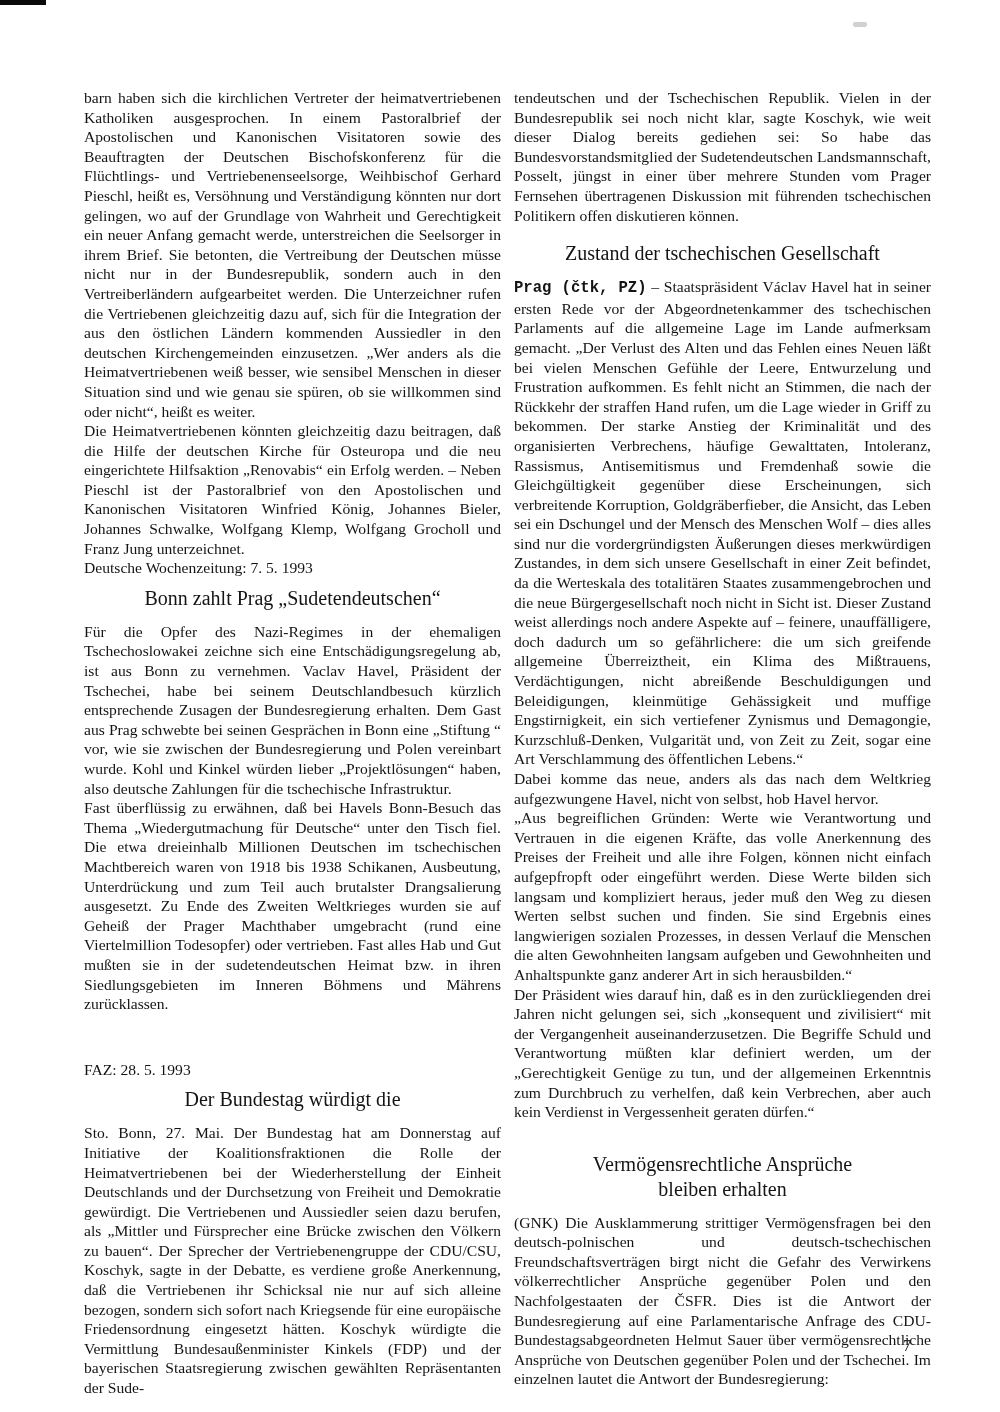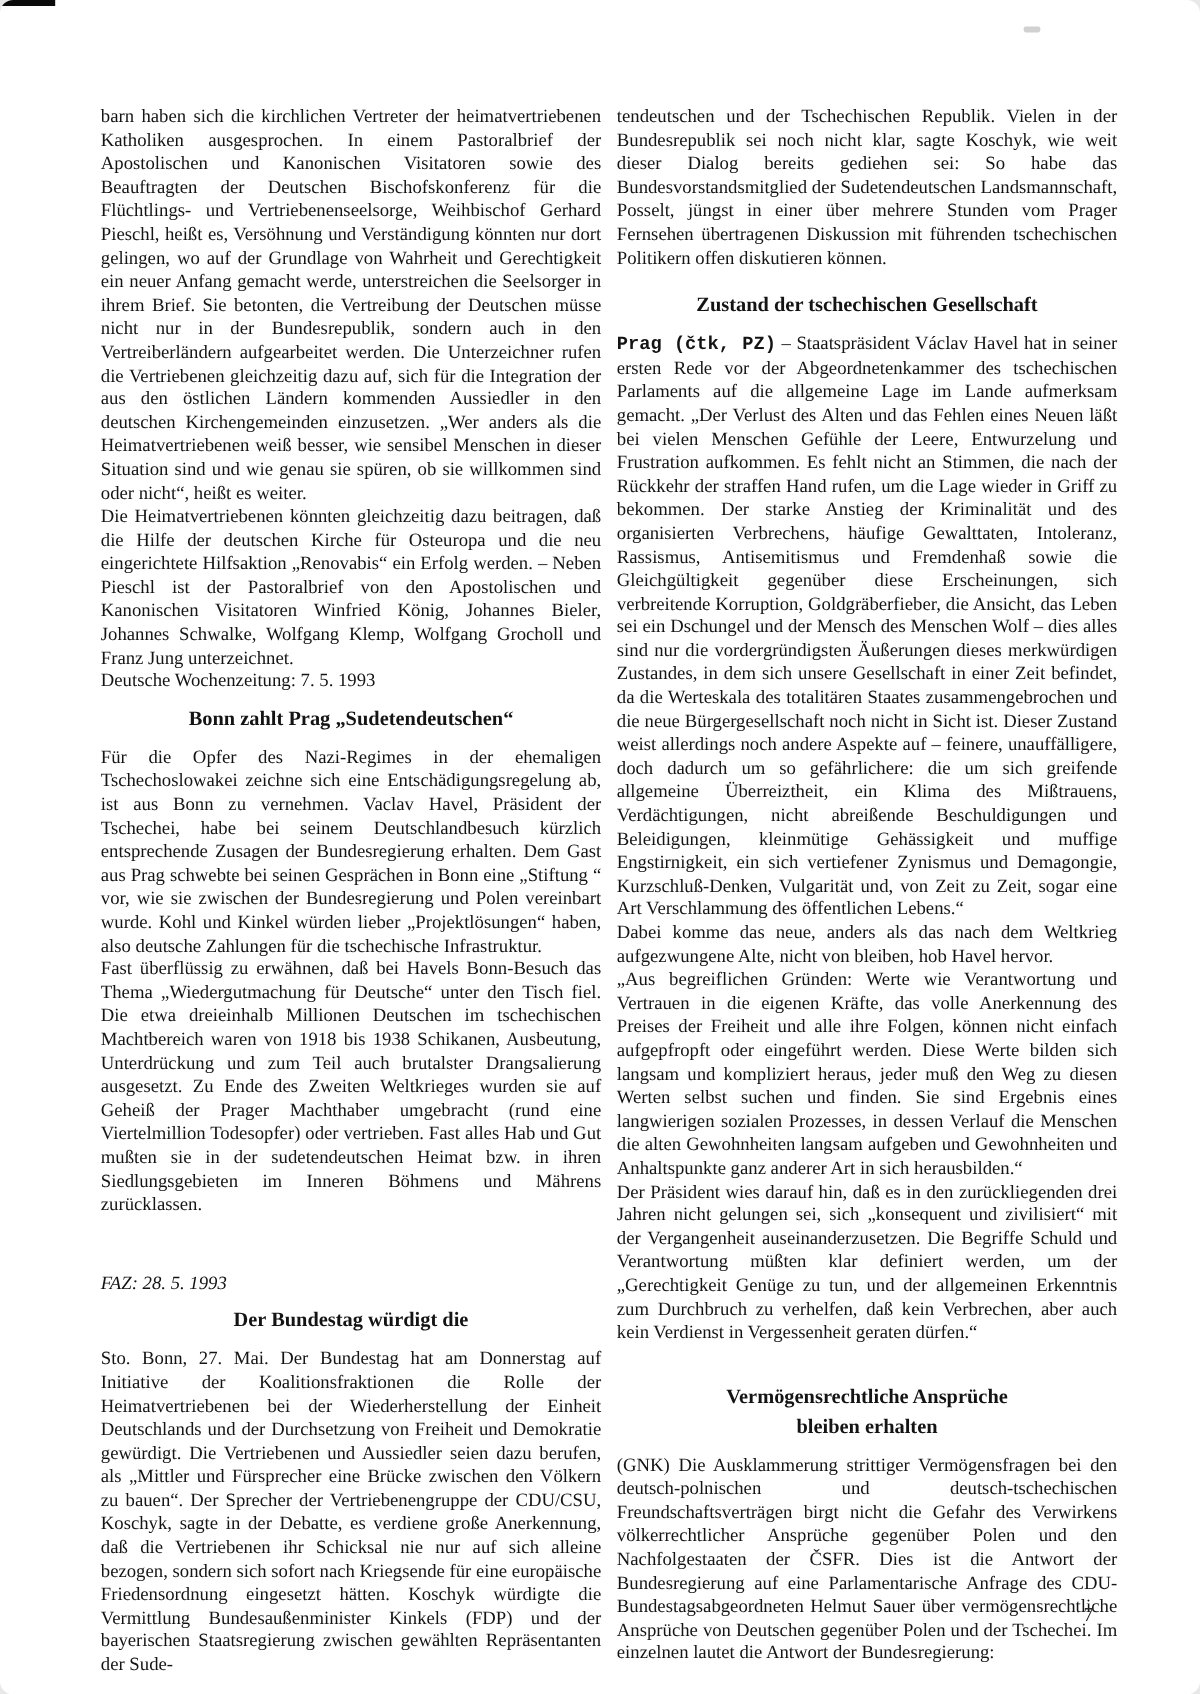--- a/index.html
+++ b/index.html
@@ -5,21 +5,20 @@
   html, body { margin: 0; padding: 0; background: #e8e8e8; }
   .page {
     position: relative;
     width: 1000px;
     height: 1412px;
     background: #ffffff;
     margin: 0 auto;
     overflow: hidden;
     font-family: "Liberation Serif", "DejaVu Serif", serif;
     color: #141414;
-    border-radius: 11px;
   }
   .columns {
     position: absolute;
     left: 84px;
     top: 88px;
     width: 848px;
     display: flex;
     gap: 13px;
   }
   .col {
@@ -28,24 +27,24 @@
     font-size: 15.6px;
     line-height: 19.6px;
     text-align: justify;
   }
   .col p { margin: 0; }
   .src {
     margin-top: 30px;
     margin-bottom: 4px;
     text-align: left;
   }
-  .src.gap-lg { margin-top: 46px; font-style: italic; }
+  .src.gap-lg { margin-top: 46px; }
   .heading {
-    font-weight: 700;
-    font-size: 17px;
+    font-weight: 400;
+    font-size: 20px;
     line-height: 25px;
     text-align: center;
     margin: 8px 0 11px 0;
   }
   .heading.gap-top { margin-top: 16px; }
   .heading.gap-top-lg { margin-top: 30px; }
   .heading div { text-align: center; }
   .lead-bold { font-weight: 700; font-family: Liberation Mono, monospace; }
   .page-number {
     position: absolute;
@@ -90,21 +89,21 @@
       <div class="heading">
         <div>Der Bundestag würdigt die</div>
       </div>
       <p>Sto. Bonn, 27. Mai. Der Bundestag hat am Donnerstag auf Initiative der Koalitionsfraktionen die Rolle der Heimatvertriebenen bei der Wiederherstellung der Einheit Deutschlands und der Durchsetzung von Freiheit und Demokratie gewürdigt. Die Vertriebenen und Aussiedler seien dazu berufen, als „Mittler und Fürsprecher eine Brücke zwischen den Völkern zu bauen“. Der Sprecher der Vertriebenengruppe der CDU/CSU, Koschyk, sagte in der Debatte, es verdiene große Anerkennung, daß die Vertriebenen ihr Schicksal nie nur auf sich alleine bezogen, sondern sich sofort nach Kriegsende für eine europäische Friedensordnung eingesetzt hätten. Koschyk würdigte die Vermittlung Bundesaußenminister Kinkels (FDP) und der bayerischen Staatsregierung zwischen gewählten Repräsentanten der Sude-</p>
     </div>
 
     <div class="col">
       <p>tendeutschen und der Tschechischen Republik. Vielen in der Bundesrepublik sei noch nicht klar, sagte Koschyk, wie weit dieser Dialog bereits gediehen sei: So habe das Bundesvorstandsmitglied der Sudetendeutschen Landsmannschaft, Posselt, jüngst in einer über mehrere Stunden vom Prager Fernsehen übertragenen Diskussion mit führenden tschechischen Politikern offen diskutieren können.</p>
       <div class="heading gap-top">Zustand der tschechischen Gesellschaft</div>
       <p><span class="lead-bold">Prag (čtk, PZ)</span><span> – Staatspräsident Václav Havel hat in seiner ersten Rede vor der Abgeordnetenkammer des tschechischen Parlaments auf die allgemeine Lage im Lande aufmerksam gemacht. „Der Verlust des Alten und das Fehlen eines Neuen läßt bei vielen Menschen Gefühle der Leere, Entwurzelung und Frustration aufkommen. Es fehlt nicht an Stimmen, die nach der Rückkehr der straffen Hand rufen, um die Lage wieder in Griff zu bekommen. Der starke Anstieg der Kriminalität und des organisierten Verbrechens, häufige Gewalttaten, Intoleranz, Rassismus, Antisemitismus und Fremdenhaß sowie die Gleichgültigkeit gegenüber diese Erscheinungen, sich verbreitende Korruption, Goldgräberfieber, die Ansicht, das Leben sei ein Dschungel und der Mensch des Menschen Wolf – dies alles sind nur die vordergründigsten Äußerungen dieses merkwürdigen Zustandes, in dem sich unsere Gesellschaft in einer Zeit befindet, da die Werteskala des totalitären Staates zusammengebrochen und die neue Bürgergesellschaft noch nicht in Sicht ist. Dieser Zustand weist allerdings noch andere Aspekte auf – feinere, unauffälligere, doch dadurch um so gefährlichere: die um sich greifende allgemeine Überreiztheit, ein Klima des Mißtrauens, Verdächtigungen, nicht abreißende Beschuldigungen und Beleidigungen, kleinmütige Gehässigkeit und muffige Engstirnigkeit, ein sich vertiefener Zynismus und Demagongie, Kurzschluß-Denken, Vulgarität und, von Zeit zu Zeit, sogar eine Art Verschlammung des öffentlichen Lebens.“</span></p>
-      <p>Dabei komme das neue, anders als das nach dem Weltkrieg aufgezwungene Alte, nicht von bleiben, hob Havel hervor.</p>
+      <p>Dabei komme das neue, anders als das nach dem Weltkrieg aufgezwungene Havel, nicht von selbst, hob Havel hervor.</p>
       <p>„Aus begreiflichen Gründen: Werte wie Verantwortung und Vertrauen in die eigenen Kräfte, das volle Anerkennung des Preises der Freiheit und alle ihre Folgen, können nicht einfach aufgepfropft oder eingeführt werden. Diese Werte bilden sich langsam und kompliziert heraus, jeder muß den Weg zu diesen Werten selbst suchen und finden. Sie sind Ergebnis eines langwierigen sozialen Prozesses, in dessen Verlauf die Menschen die alten Gewohnheiten langsam aufgeben und Gewohnheiten und Anhaltspunkte ganz anderer Art in sich herausbilden.“</p>
       <p>Der Präsident wies darauf hin, daß es in den zurückliegenden drei Jahren nicht gelungen sei, sich „konsequent und zivilisiert“ mit der Vergangenheit auseinanderzusetzen. Die Begriffe Schuld und Verantwortung müßten klar definiert werden, um der „Gerechtigkeit Genüge zu tun, und der allgemeinen Erkenntnis zum Durchbruch zu verhelfen, daß kein Verbrechen, aber auch kein Verdienst in Vergessenheit geraten dürfen.“</p>
       <div class="heading gap-top-lg">
         <div>Vermögensrechtliche Ansprüche</div>
         <div>bleiben erhalten</div>
       </div>
       <p>(GNK) Die Ausklammerung strittiger Vermögensfragen bei den deutsch-polnischen und deutsch-tschechischen Freundschaftsverträgen birgt nicht die Gefahr des Verwirkens völkerrechtlicher Ansprüche gegenüber Polen und den Nachfolgestaaten der ČSFR. Dies ist die Antwort der Bundesregierung auf eine Parlamentarische Anfrage des CDU-Bundestagsabgeordneten Helmut Sauer über vermögensrechtliche Ansprüche von Deutschen gegenüber Polen und der Tschechei. Im einzelnen lautet die Antwort der Bundesregierung:</p>
     </div>
 
   </div>

